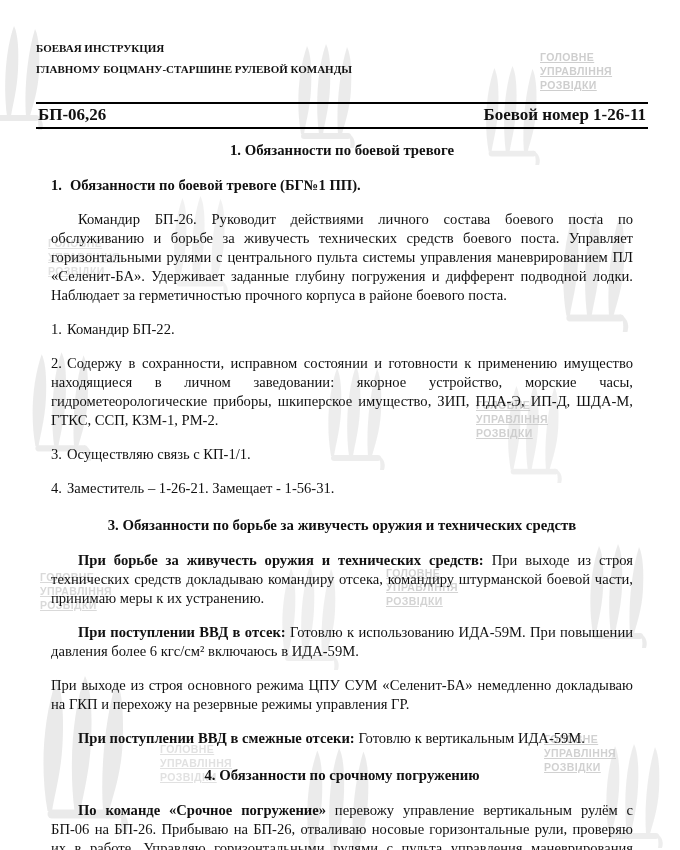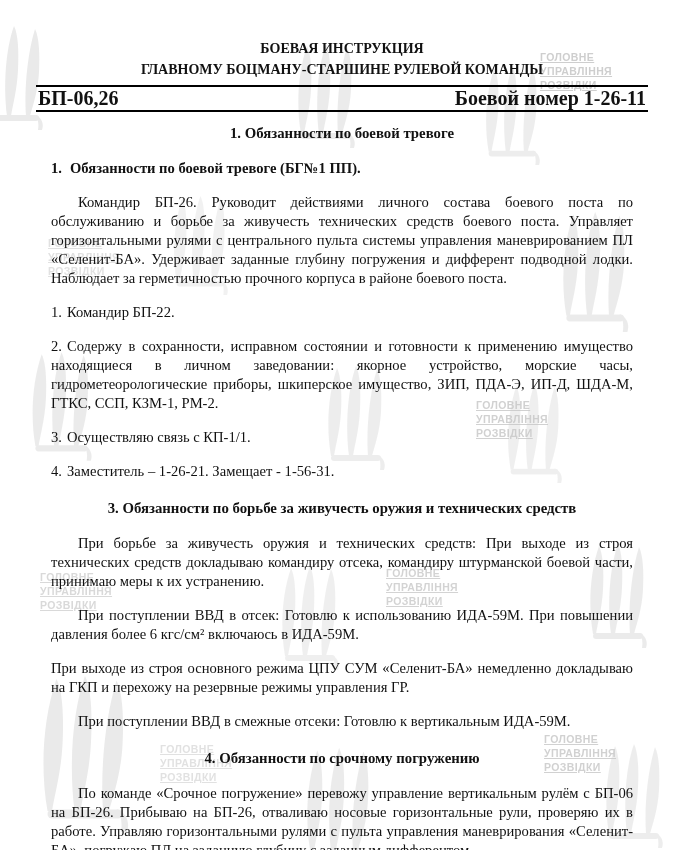--- a/index.html
+++ b/index.html
@@ -22,56 +22,55 @@
     font-size: 10.5px;
     line-height: 14px;
     letter-spacing: 0.4px;
     color: #c9c9c9;
     white-space: nowrap;
     text-decoration: underline;
   }
   
   .content { position: relative; z-index: 1; padding: 38px 32px 0 36px; }
   .doc-title {
-    text-align: center;
-    font-weight: bold;
-    font-size: 14px;
+    font-weight: bold;
+    font-size: 11px;
     line-height: 21px;
   }
   .band {
     display: flex;
     justify-content: space-between;
     align-items: baseline;
     border-top: 2px solid #000;
     border-bottom: 2px solid #000;
-    margin-top: 5px;
+    margin-top: 22px;
     padding: 1px 2px 2px 2px;
     font-weight: bold;
-    font-size: 20px;
+    font-size: 17px;
     line-height: 20px;
   }
   .sec-heading {
     text-align: center;
     font-weight: bold;
     font-size: 14.8px;
     line-height: 19px;
     margin: 18px 0 16px 0;
   }
   .doc-section:first-of-type .sec-heading { margin-top: 12px; }
   .content p {
     margin: 15px;
     font-size: 14.6px;
     line-height: 19px;
     text-align: justify;
   }
   .indent { text-indent: 27px; }
   .item-heading { font-weight: bold; text-align: left; }
   .item-heading .num { margin-right: 8px; }
   .list-item .num { margin-right: 5px; }
-  .lead { font-weight: normal; }
+  .lead { font-weight: bold; }
 </style>
 </head>
 <body>
 
 <div class="page">
 
   <div class="wm-layer" id="wm-layer">
       <div class="wm wm-claw" style="left: -20px; top: 26px; opacity: 0.55;">
         <svg width="66" height="104" viewBox="0 0 66 104" xmlns="http://www.w3.org/2000/svg">
           <g fill="#d9d9d9">

